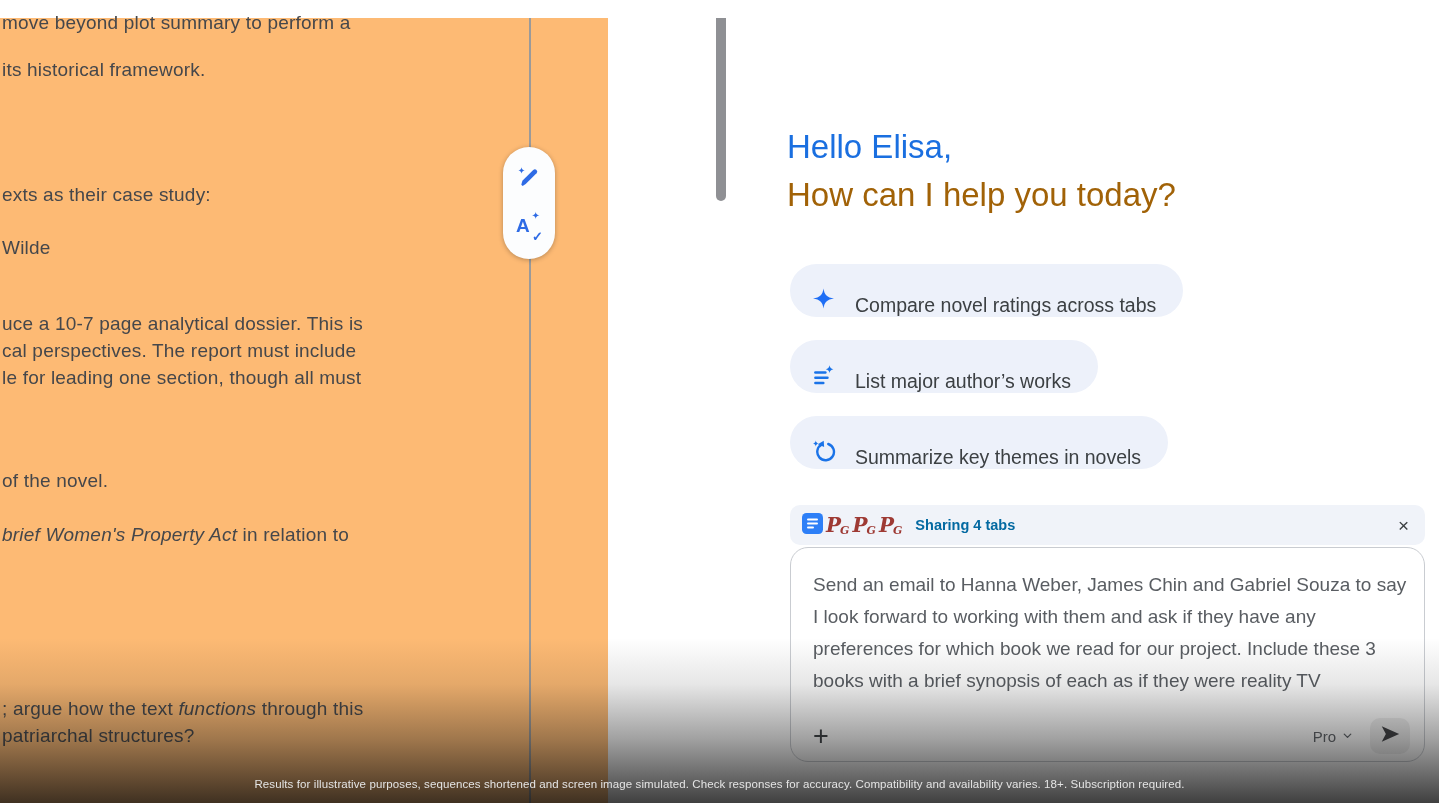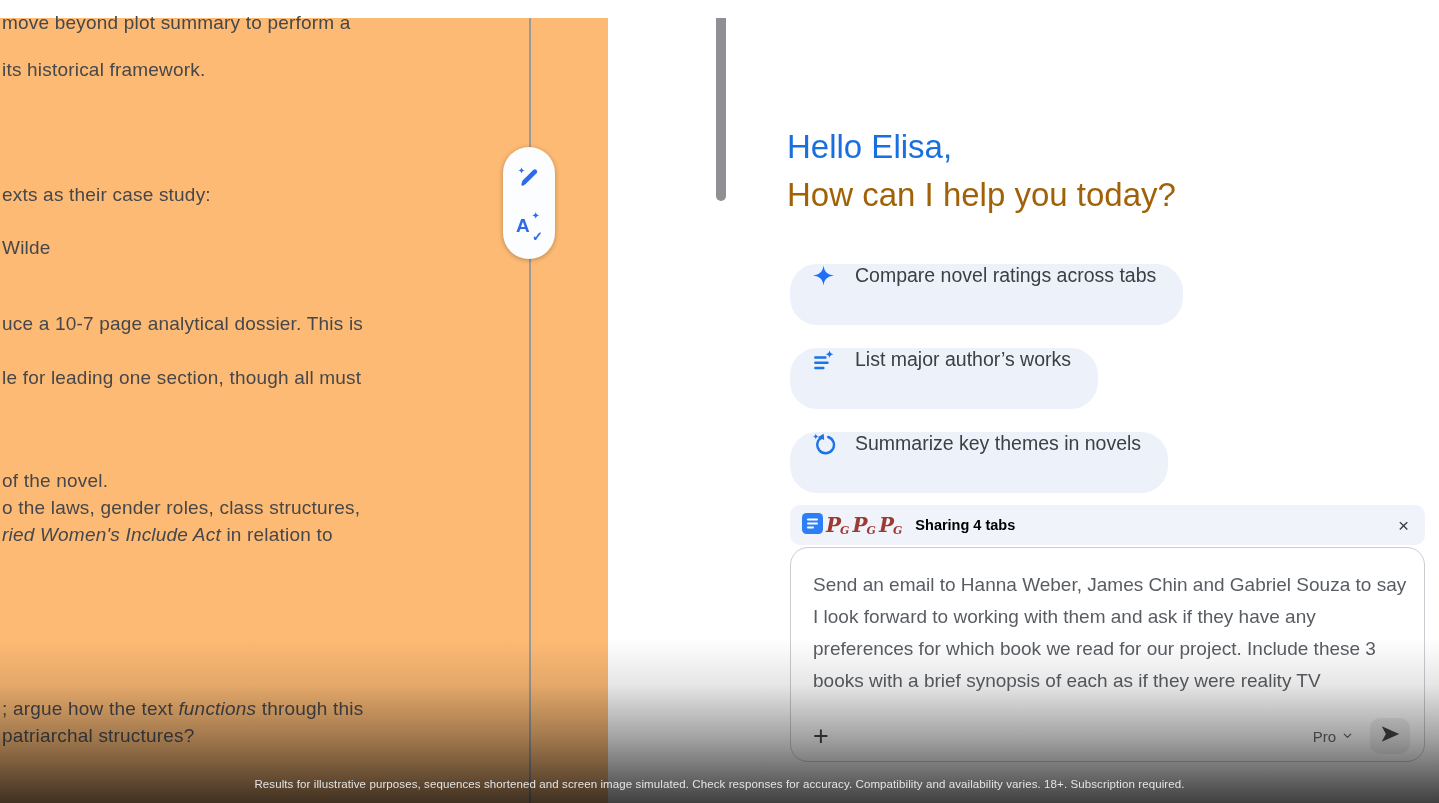--- a/index.html
+++ b/index.html
@@ -29,34 +29,34 @@
   .ai-check{position:absolute;right:0px;bottom:-2px;font-size:13px;font-weight:700;color:#2e6be5;line-height:1;}
 
   
   .panel{position:absolute;left:733px;top:0;width:706px;height:662px;background:#ffffff;}
   .greeting{position:absolute;left:54px;top:126px;}
   .greet-hello{font-size:33px;color:#1a6fe0;line-height:1.28;}
   .greet-question{font-size:33px;color:#a16207;line-height:1.28;margin-top:6px;}
 
   .chips{position:absolute;left:57px;top:264px;display:flex;flex-direction:column;
          align-items:flex-start;gap:23px;}
-  .chip{display:inline-flex;align-items:flex-start;gap:19px;height:53px;padding:0 27px 8px 21px;
+  .chip{display:inline-flex;align-items:flex-end;gap:19px;height:53px;padding:0 27px 0 21px;
         background:#edf1fa;border-radius:27px;font-size:19.5px;color:#3c4043;cursor:pointer;}
   .chip svg{flex:0 0 auto;}
 
   
   .share-card{position:absolute;left:57px;top:505px;width:635px;}
   .share-bar{height:40px;background:#f0f3f9;border-radius:10px;display:flex;align-items:center;
              padding:0 16px 0 12px;box-sizing:border-box;}
   .favicons{display:flex;align-items:center;gap:2px;}
   .pg{font-family:"DejaVu Serif",serif;color:#9e3a34;font-size:20px;line-height:1;
       display:inline-flex;align-items:flex-end;margin-left:1px;}
   .pg-main{font-style:italic;font-weight:700;}
   .pg-sub{font-size:11px;font-style:italic;font-weight:700;margin-left:-1px;transform:translateY(1px);}
-  .share-label{margin-left:13px;font-size:14.5px;font-weight:600;color:#000000;}
+  .share-label{margin-left:13px;font-size:14.5px;font-weight:600;color:#0369a1;}
   .share-close{margin-left:auto;font-size:19px;color:#3c4043;cursor:pointer;line-height:1;}
 
   .prompt-box{margin-top:2px;height:215px;background:#fff;border:1px solid #c9ccd1;
               border-radius:18px;position:relative;box-sizing:border-box;}
   .prompt-text{position:absolute;left:22px;top:21px;width:596px;font-size:19px;
                line-height:32px;color:#595d62;}
   .prompt-controls{position:absolute;left:22px;right:14px;bottom:7px;display:flex;
                    align-items:center;justify-content:space-between;}
   .plus-btn{font-size:27px;font-weight:300;color:#3c4043;cursor:pointer;line-height:1;}
   .right-controls{display:flex;align-items:center;gap:16px;}
@@ -75,24 +75,24 @@
 <body>
 
 <div class="stage">
 
   <div class="doc-area">
     <div class="doc-line dl0"><span>move beyond plot summary to perform a</span><span class="it"></span><span></span></div>
     <div class="doc-line dl2"><span>its historical framework.</span><span class="it"></span><span></span></div>
     <div class="doc-line dl3"><span>exts as their case study:</span><span class="it"></span><span></span></div>
     <div class="doc-line dl4"><span>Wilde</span><span class="it"></span><span></span></div>
     <div class="doc-line dl5"><span>uce a 10-7 page analytical dossier. This is</span><span class="it"></span><span></span></div>
+    <div class="doc-line dl6"><span>cal perspectives. The report must include</span><span class="it"></span><span></span></div>
     <div class="doc-line dl7"><span>le for leading one section, though all must</span><span class="it"></span><span></span></div>
     <div class="doc-line dl8"><span>of the novel.</span><span class="it"></span><span></span></div>
-    <div class="doc-line dl9"><span>o the laws, gender roles, class structures,</span><span class="it"></span><span></span></div>
-    <div class="doc-line dl10"><span></span><span class="it">ried Women's Include Act</span><span> in relation to</span></div>
+    <div class="doc-line dl10"><span></span><span class="it">brief Women's Property Act</span><span> in relation to</span></div>
     <div class="doc-line dl12"><span>; argue how the text </span><span class="it">functions</span><span> through this</span></div>
     <div class="doc-line dl13"><span>patriarchal structures?</span><span class="it"></span><span></span></div>
     <div class="page-edge"></div>
     <div class="doc-scrollbar"></div>
   </div>
 
   <div class="float-pill">
     <div class="pill-btn">
       <span>
         <svg width="26" height="26" viewBox="0 0 24 24">

